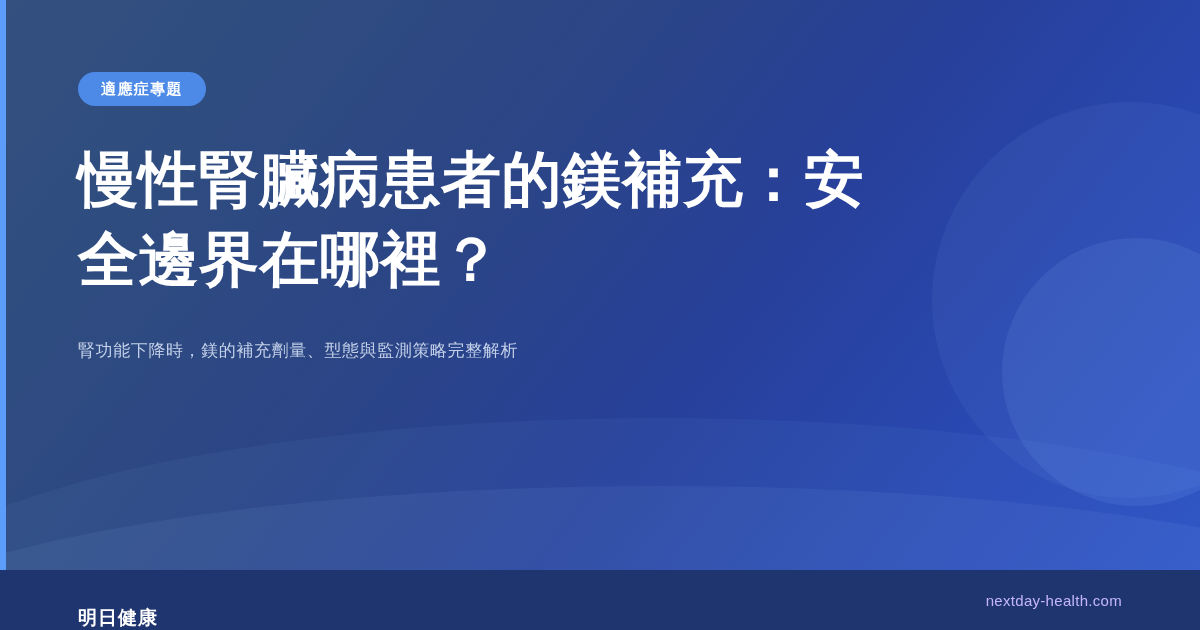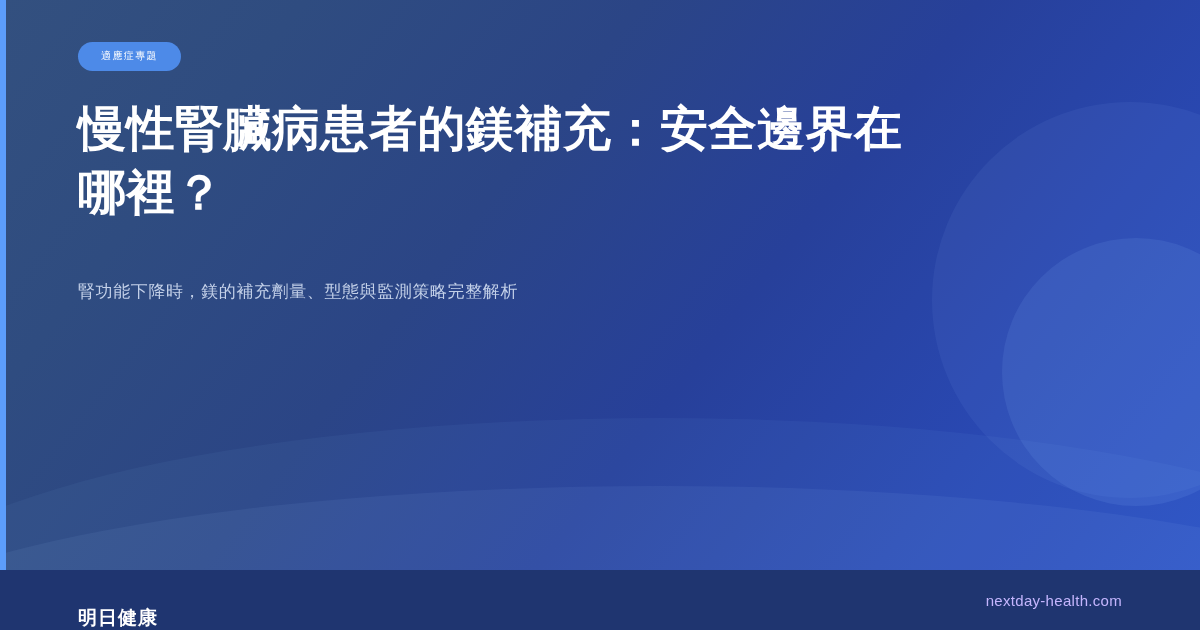--- a/index.html
+++ b/index.html
@@ -88,43 +88,43 @@
   
   .content {
     position: absolute;
     left: 78px;
     top: 0;
     width: 880px;
   }
 
   .badge {
     display: inline-block;
-    margin-top: 42px;
+    margin-top: 72px;
     padding: 9px 23px 10px;
     border-radius: 999px;
     background: #4d8ae8;
     color: #ffffff;
-    font-size: 10px;
-    font-weight: normal;
+    font-size: 15px;
+    font-weight: bold;
     letter-spacing: 1.4px;
     line-height: 1;
   }
 
   .title {
-    margin: 26px 0 0 0;
+    margin: 34px 0 0 0;
     width: 830px;
     color: #ffffff;
-    font-size: 48px;
+    font-size: 60px;
     font-weight: bold;
     line-height: 1.34;
     letter-spacing: 0.5px;
   }
 
   .subtitle {
-    margin: 52px 0 0 0;
+    margin: 36px 0 0 0;
     width: 800px;
     color: #c3d0e8;
     font-size: 17px;
     font-weight: normal;
     line-height: 1.6;
     letter-spacing: 0.6px;
   }
 
   
   .footer {

